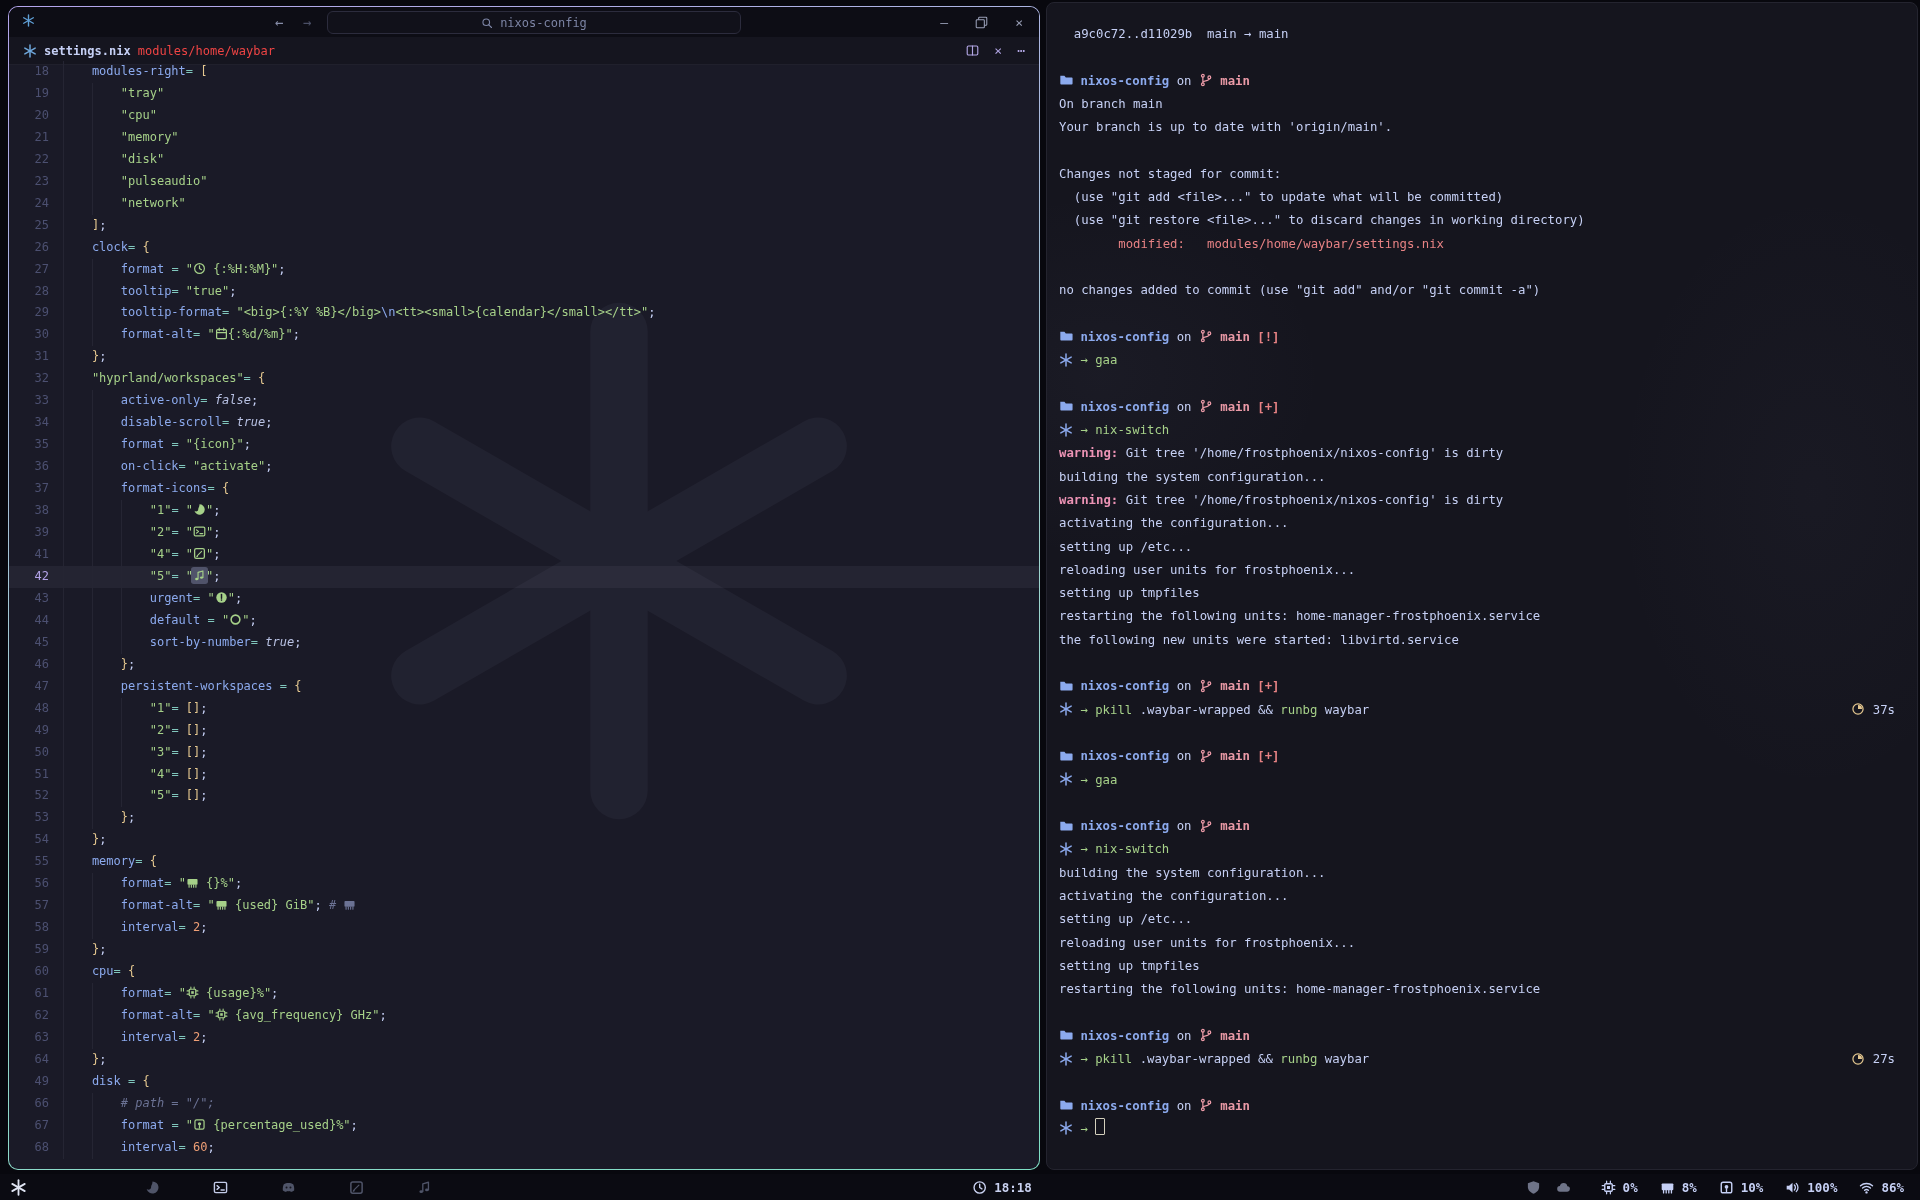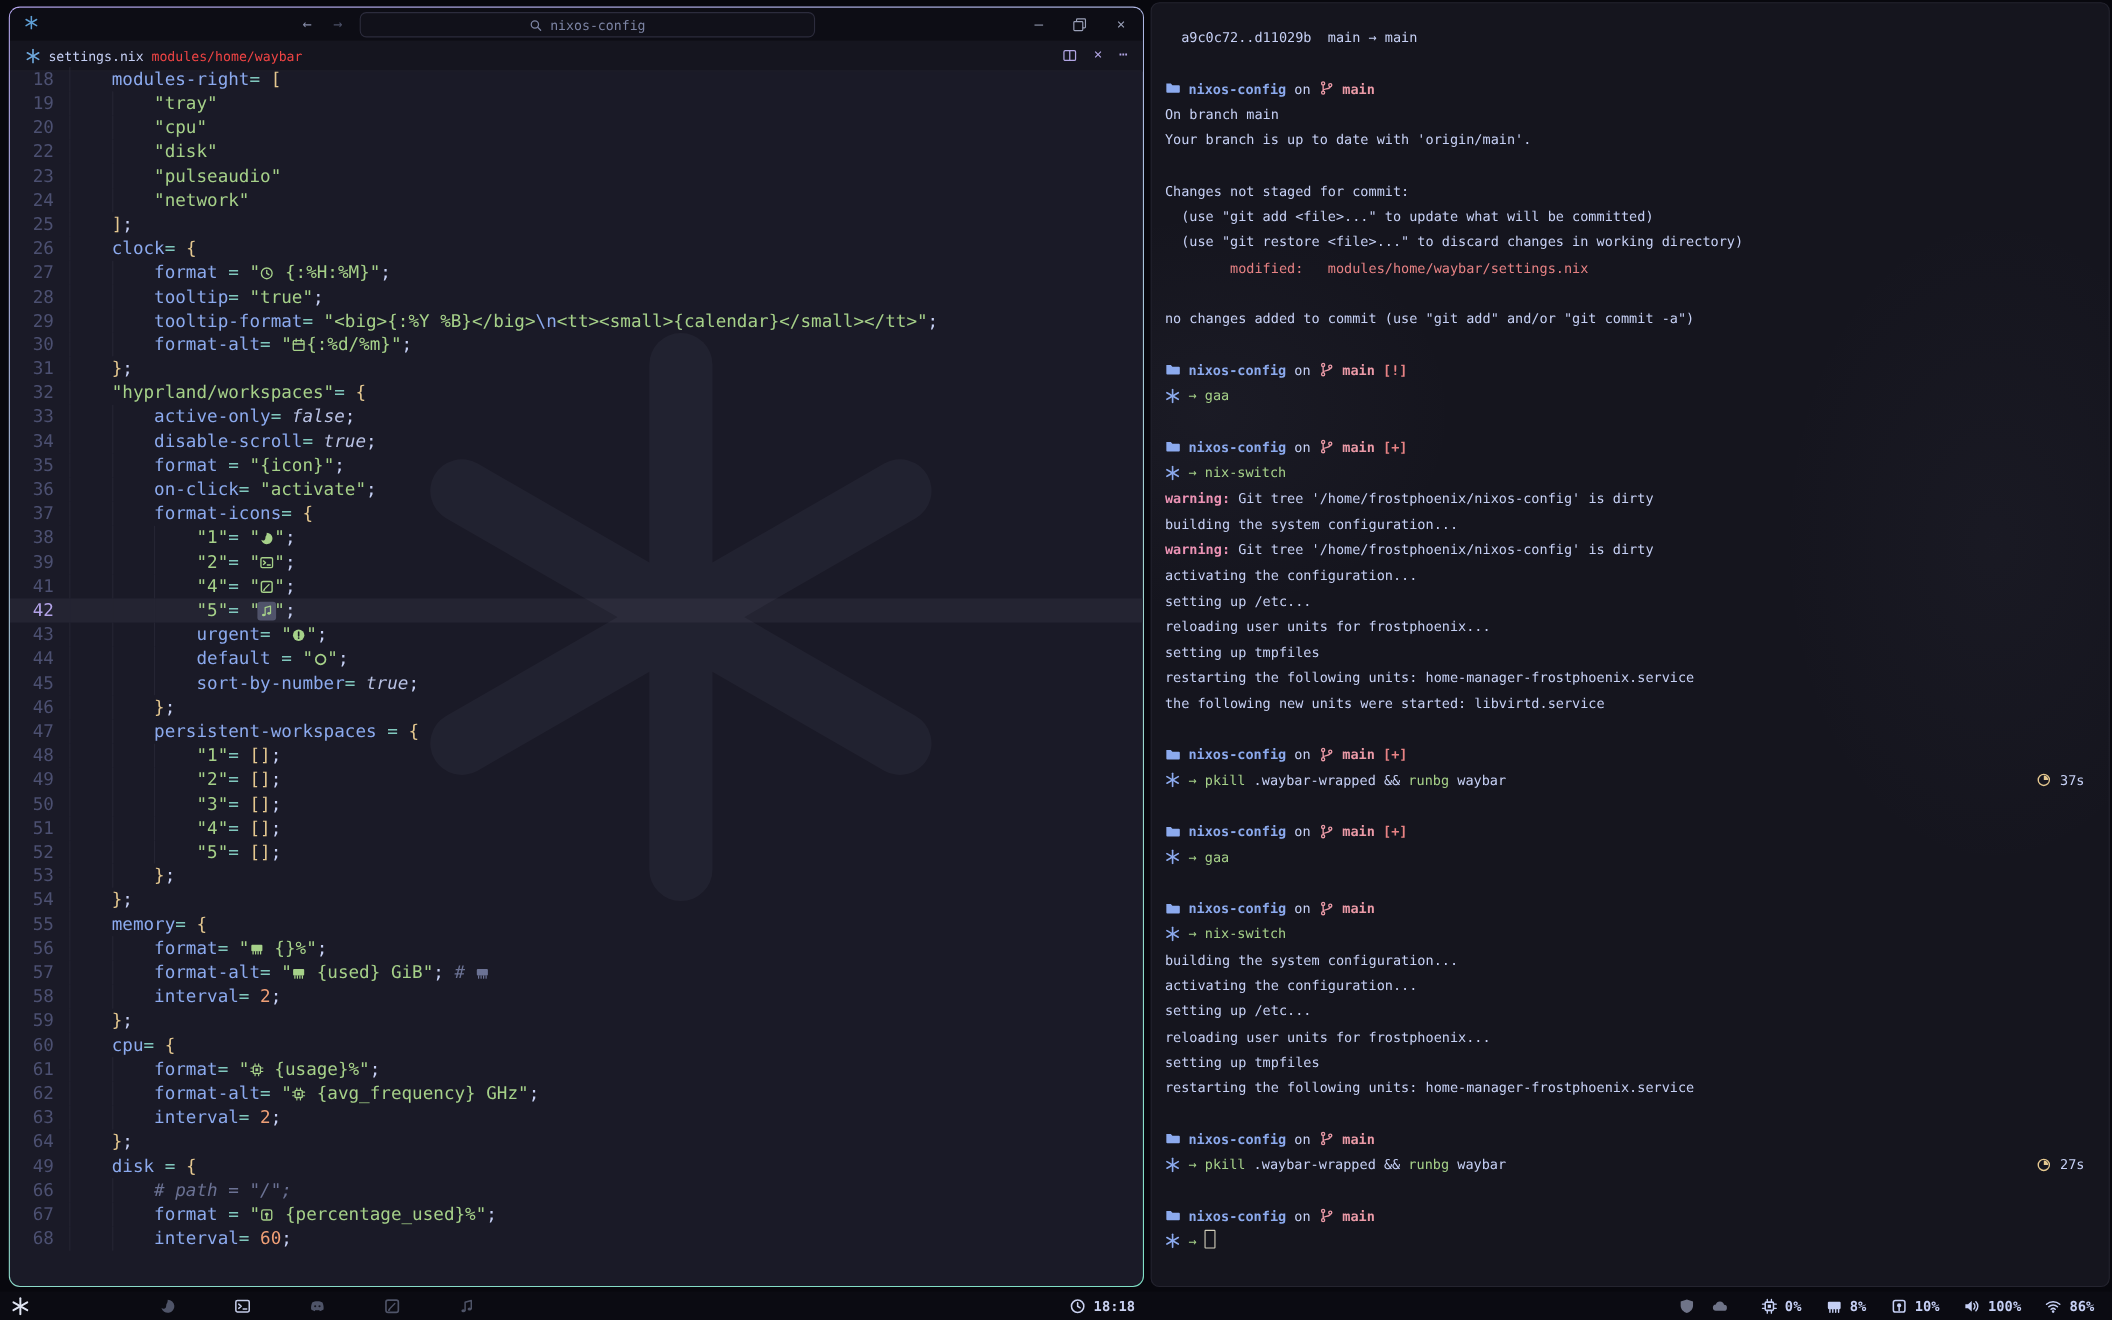--- a/index.html
+++ b/index.html
@@ -20,26 +20,26 @@
     border-radius:6px;background:#11111a;display:flex;align-items:center;justify-content:center;gap:7px;
     color:#7c84a4;font-size:12px}
   .searchbox .icx{width:12px;height:12px}
   .winbtns{position:absolute;right:16px;top:0;height:30px;display:flex;align-items:center;gap:27px;color:#9aa0b8}
   .winbtn{font-size:13px;line-height:13px;cursor:default}
 
   .tabbar{height:27px;background:#15151f;border-bottom:1px solid #20202c;flex:none;
     display:flex;align-items:center;font-size:12px}
   .tab{display:flex;align-items:center;gap:7px;padding:0 14px;height:100%}
   .tab .icx{width:14px;height:14px;color:#6fa8dc}
-  .tabfile{color:#c6d0f5;font-weight:400}
+  .tabfile{color:#c6d0f5;font-weight:700}
   .tabpath{color:#ef4444}
   .tabactions{margin-left:auto;display:flex;align-items:center;gap:15px;padding-right:14px;color:#b2a6e4}
   .tabact{font-size:13px;line-height:13px}
 
-  .code{flex:1;position:relative;font-size:16px;overflow:hidden;margin-top:-4px}
+  .code{flex:1;position:relative;font-size:12px;overflow:hidden;margin-top:-4px}
   .cl{display:flex;height:21.96px;line-height:21.96px;white-space:pre}
   .cl.active{background:#242432}
   .ln{width:40px;text-align:right;color:#4c5071;flex:none;user-select:none}
   .cl.active .ln{color:#b3a3e8}
   .ct{margin-left:14px;position:relative;flex:1}
   .gd{position:absolute;top:0;bottom:0;width:1px;background:#252533}
   .wm{position:absolute;right:150px;top:230px;width:540px;height:560px;opacity:.05;color:#a9aecd;pointer-events:none}
 
   
   .k{color:#8caaee}.o{color:#81c8be}.s{color:#a6d189}.bt{color:#e5c890}.p{color:#c6d0f5}
@@ -146,20 +146,21 @@
       <span class="wm" id="wm"><svg viewBox="0 0 16 16">
             <g stroke="currentColor" stroke-width="1.7" stroke-linecap="round">
               <line x1="8" y1="1.2" x2="8" y2="14.8"></line>
               <line x1="2.1" y1="4.6" x2="13.9" y2="11.4"></line>
               <line x1="2.1" y1="11.4" x2="13.9" y2="4.6"></line>
             </g>
           </svg></span>
     <div class="cl"><span class="ln">18</span><div class="ct" style="padding-left: 4ch;"><span class="gd" style="left: 0ch;"></span><span class="k">modules-right</span><span class="o">=</span><span class="t"> </span><span class="bt">[</span></div></div>
         <div class="cl"><span class="ln">19</span><div class="ct" style="padding-left: 8ch;"><span class="gd" style="left: 0ch;"></span><span class="gd" style="left: 4ch;"></span><span class="s">"tray"</span></div></div>
         <div class="cl"><span class="ln">20</span><div class="ct" style="padding-left: 8ch;"><span class="gd" style="left: 0ch;"></span><span class="gd" style="left: 4ch;"></span><span class="s">"cpu"</span></div></div>
+        <div class="cl"><span class="ln">21</span><div class="ct" style="padding-left: 8ch;"><span class="gd" style="left: 0ch;"></span><span class="gd" style="left: 4ch;"></span><span class="s">"memory"</span></div></div>
         <div class="cl"><span class="ln">22</span><div class="ct" style="padding-left: 8ch;"><span class="gd" style="left: 0ch;"></span><span class="gd" style="left: 4ch;"></span><span class="s">"disk"</span></div></div>
         <div class="cl"><span class="ln">23</span><div class="ct" style="padding-left: 8ch;"><span class="gd" style="left: 0ch;"></span><span class="gd" style="left: 4ch;"></span><span class="s">"pulseaudio"</span></div></div>
         <div class="cl"><span class="ln">24</span><div class="ct" style="padding-left: 8ch;"><span class="gd" style="left: 0ch;"></span><span class="gd" style="left: 4ch;"></span><span class="s">"network"</span></div></div>
         <div class="cl"><span class="ln">25</span><div class="ct" style="padding-left: 4ch;"><span class="gd" style="left: 0ch;"></span><span class="bt">]</span><span class="p">;</span></div></div>
         <div class="cl"><span class="ln">26</span><div class="ct" style="padding-left: 4ch;"><span class="gd" style="left: 0ch;"></span><span class="k">clock</span><span class="o">=</span><span class="t"> </span><span class="bt">{</span></div></div>
         <div class="cl"><span class="ln">27</span><div class="ct" style="padding-left: 8ch;"><span class="gd" style="left: 0ch;"></span><span class="gd" style="left: 4ch;"></span><span class="k">format</span><span class="t"> </span><span class="o">=</span><span class="t"> </span><span class="s">"</span><span class="icx s"><svg viewBox="0 0 16 16">
                 <circle cx="8" cy="8" r="6" stroke="currentColor" fill="none" stroke-linecap="round" stroke-linejoin="round" stroke-width="1.5"></circle>
                 <path d="M8 4.6V8l2.4 1.5" stroke="currentColor" fill="none" stroke-linecap="round" stroke-linejoin="round" stroke-width="1.5"></path>
               </svg></span><span class="s"> {:%H:%M}"</span><span class="p">;</span></div></div>
         <div class="cl"><span class="ln">28</span><div class="ct" style="padding-left: 8ch;"><span class="gd" style="left: 0ch;"></span><span class="gd" style="left: 4ch;"></span><span class="k">tooltip</span><span class="o">=</span><span class="t"> </span><span class="s">"true"</span><span class="p">;</span></div></div>

